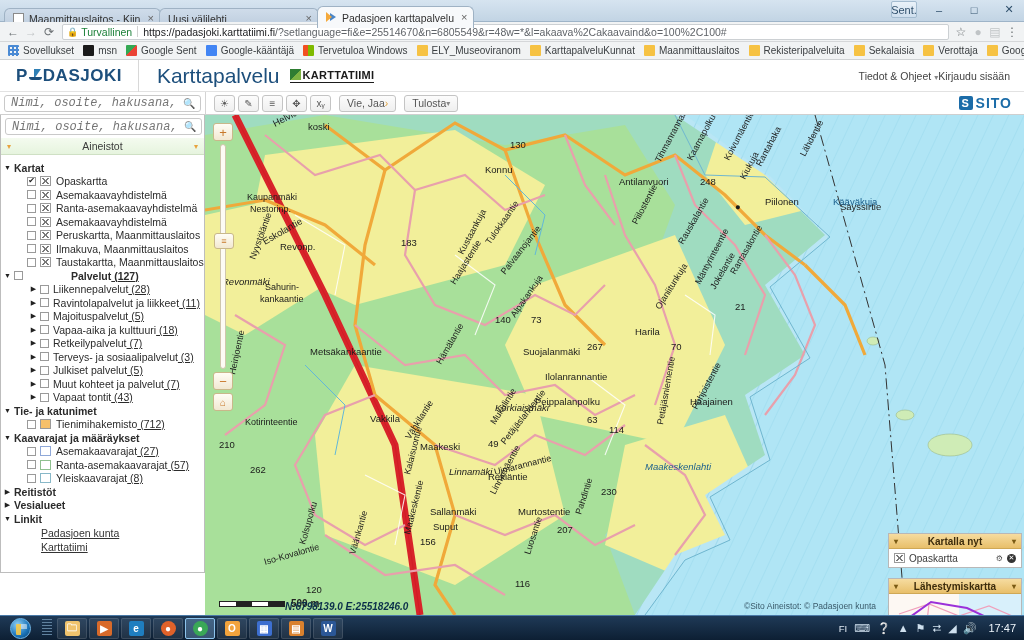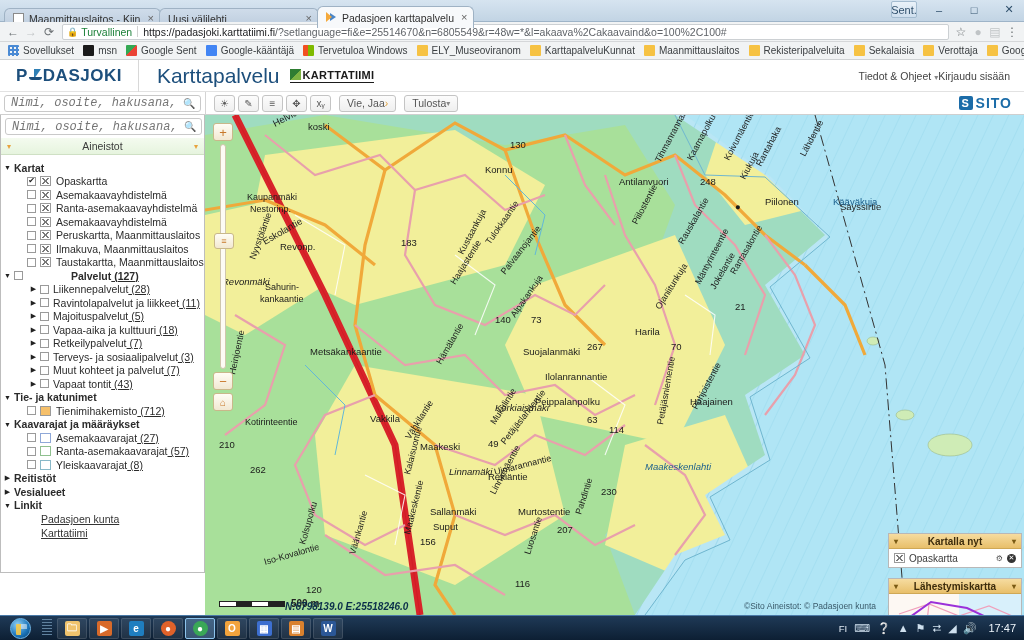--- a/index.html
+++ b/index.html
@@ -787,20 +787,25 @@
           <span class="lbl">Retkeilypalvelut<span class="cnt"> (7)</span></span>
         </div>
         <div class="node indent2">
           <span class="tri">▶</span>
           <span class="cb"></span>
           <span class="lbl">Terveys- ja sosiaalipalvelut<span class="cnt"> (3)</span></span>
         </div>
         <div class="node indent2">
           <span class="tri">▶</span>
           <span class="cb"></span>
+          <span class="lbl">Julkiset palvelut<span class="cnt"> (5)</span></span>
+        </div>
+        <div class="node indent2">
+          <span class="tri">▶</span>
+          <span class="cb"></span>
           <span class="lbl">Muut kohteet ja palvelut<span class="cnt"> (7)</span></span>
         </div>
         <div class="node indent2">
           <span class="tri">▶</span>
           <span class="cb"></span>
           <span class="lbl">Vapaat tontit<span class="cnt"> (43)</span></span>
         </div>
         <div class="node indent0">
           <span class="tri">▼</span>
           <span class="lbl bold">Tie- ja katunimet</span>

